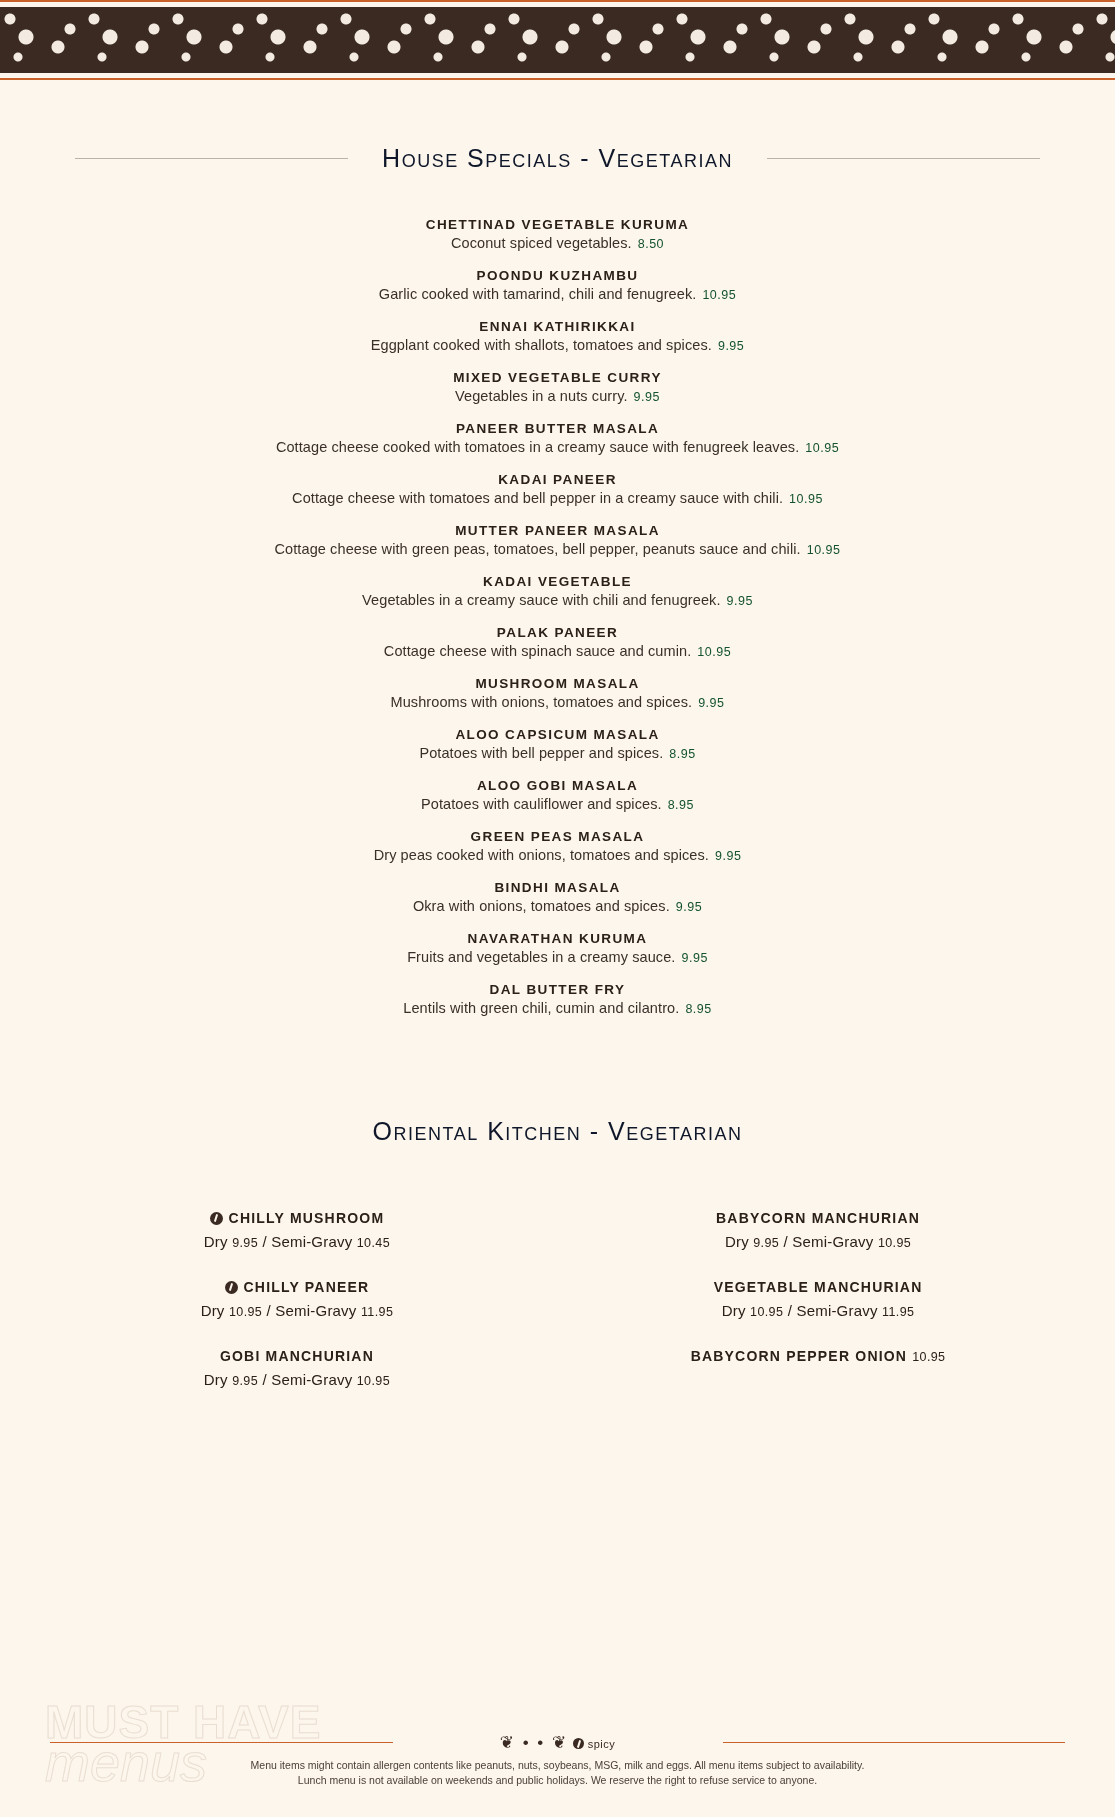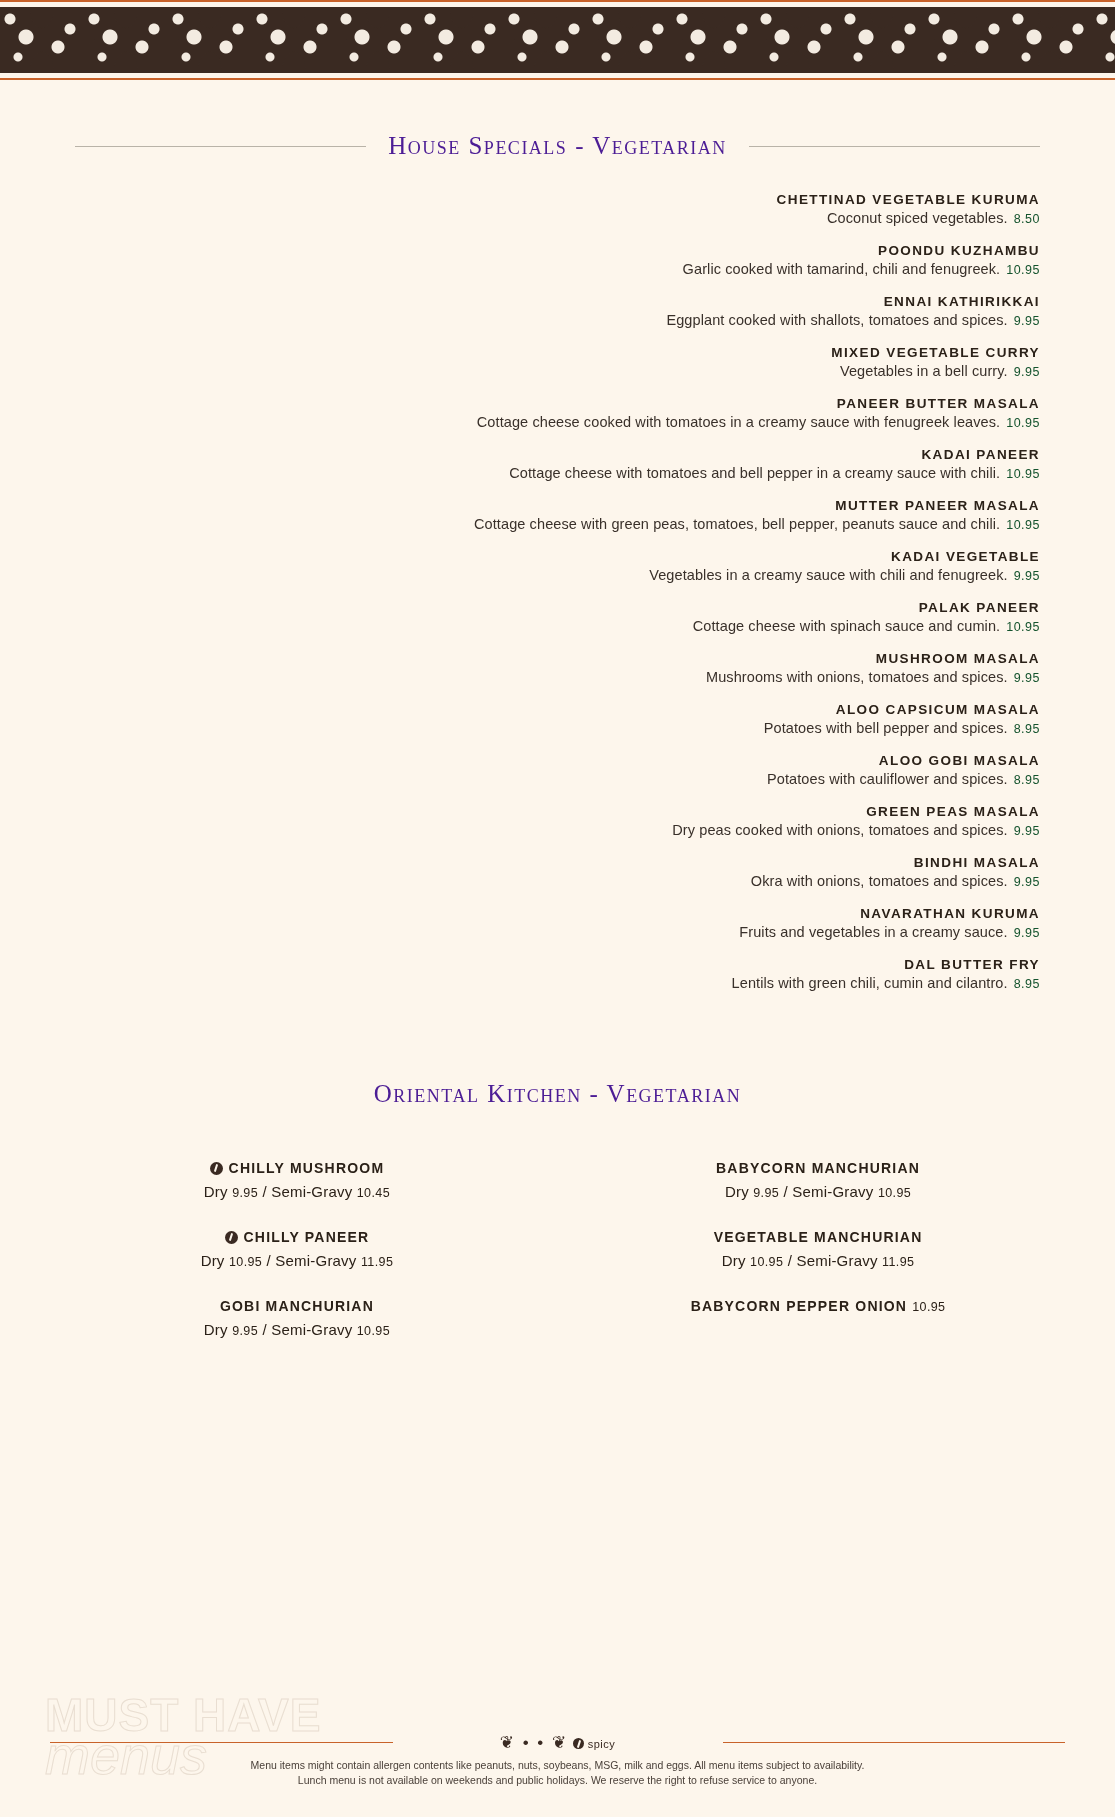--- a/index.html
+++ b/index.html
@@ -63,31 +63,31 @@
     gap: 18px;
     margin-top: 48px;
     margin-bottom: 28px;
   }
   .section-head .line {
     flex: 1 1 auto;
     height: 1px;
     background: #b9b3a8;
   }
   .section-head h2 {
-    margin: 4px;
-    font-family: Liberation Serif, serif;
+    margin: 16px;
+    font-family: Liberation Sans, sans-serif;
     font-variant: small-caps;
     font-weight: 400;
     letter-spacing: 1.5px;
     font-size: 25px;
-    color: #4c1d95;
+    color: #0f172a;
     white-space: nowrap;
   }
 
-  .items { text-align: right; }
+  .items { text-align: center; }
   .item { margin-bottom: 17px; }
   .item .name {
     font-size: 13.5px;
     font-weight: 700;
     letter-spacing: 1.4px;
     color: #2b2118;
     text-transform: uppercase;
   }
   .item .desc {
     font-size: 14.5px;
@@ -185,21 +185,21 @@
   .legal {
     text-align: center;
     font-size: 10.5px;
     color: #4a4039;
     margin-top: 6px;
     line-height: 1.5;
   }
   .watermark {
     position: absolute;
     left: 45px;
-    bottom: 40px;
+    bottom: 33px;
     font-family: "Liberation Sans", sans-serif;
     line-height: .82;
     color: transparent;
     -webkit-text-stroke: 1px #e9ded1;
     pointer-events: none;
     user-select: none;
   }
   .watermark .l1 { font-size: 46px; font-weight: 700; letter-spacing: 1px; display:block;}
   .watermark .l2 { font-size: 54px; font-weight: 400; font-style: italic; display:block; margin-top:-2px;}
 </style>
@@ -239,21 +239,21 @@
       <div class="desc"><span>Garlic cooked with tamarind, chili and fenugreek.</span><span class="price">10.95</span></div>
     </div>
 
     <div class="item">
       <div class="name">ENNAI KATHIRIKKAI</div>
       <div class="desc"><span>Eggplant cooked with shallots, tomatoes and spices.</span><span class="price">9.95</span></div>
     </div>
 
     <div class="item">
       <div class="name">MIXED VEGETABLE CURRY</div>
-      <div class="desc"><span>Vegetables in a bell curry.</span><span class="price">9.95</span></div>
+      <div class="desc"><span>Vegetables in a nuts curry.</span><span class="price">9.95</span></div>
     </div>
 
     <div class="item">
       <div class="name">PANEER BUTTER MASALA</div>
       <div class="desc"><span>Cottage cheese cooked with tomatoes in a creamy sauce with fenugreek leaves.</span><span class="price">10.95</span></div>
     </div>
 
     <div class="item">
       <div class="name">KADAI PANEER</div>
       <div class="desc"><span>Cottage cheese with tomatoes and bell pepper in a creamy sauce with chili.</span><span class="price">10.95</span></div>

